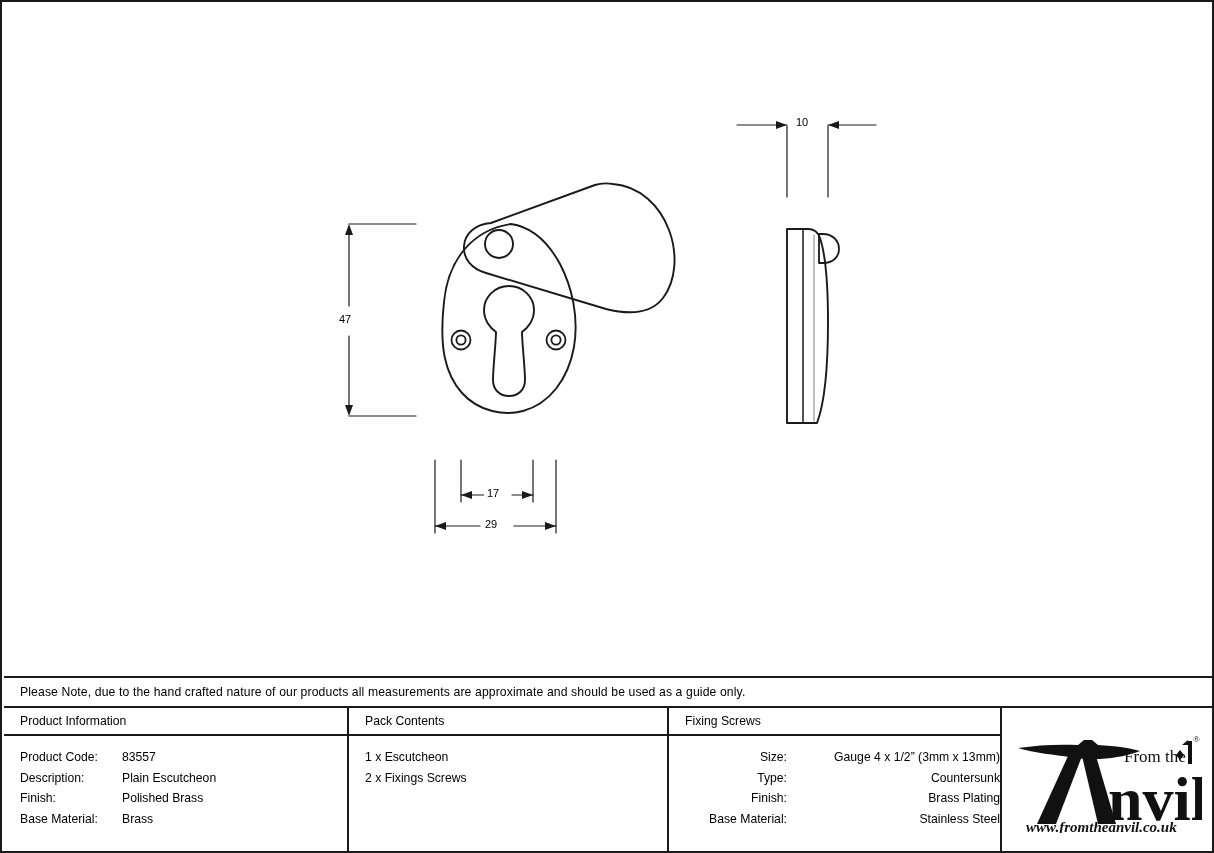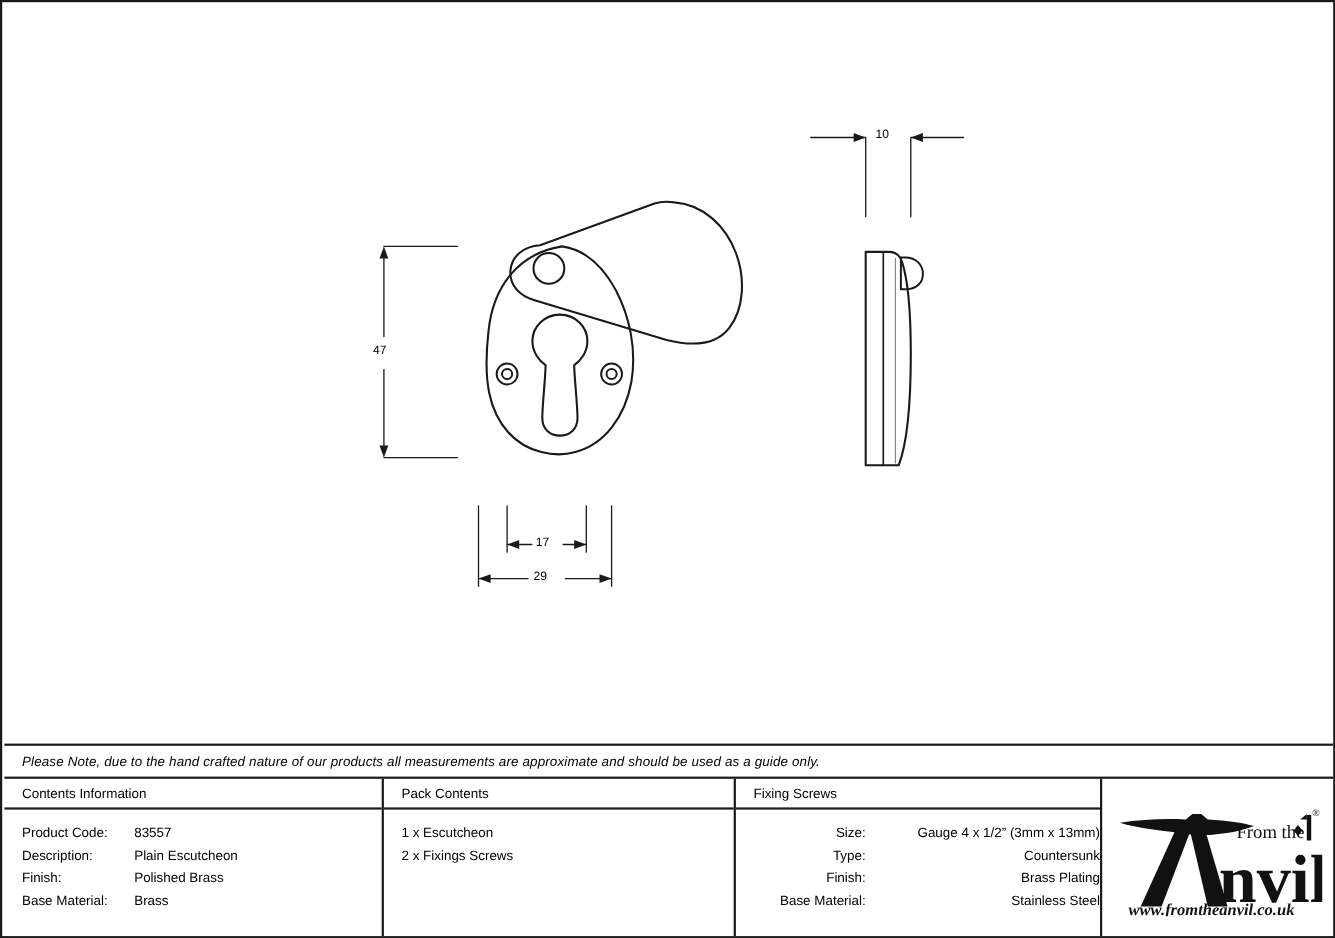--- a/index.html
+++ b/index.html
@@ -31,21 +31,20 @@
   .note-row {
     position: absolute;
     left: 2px;
     top: 674px;
     width: 1208px;
     height: 30px;
     border-top: 2px solid #1a1a1a;
     box-sizing: border-box;
     display: flex;
     align-items: center;
-    font-style: italic;
   }
   .note-text {
     padding-left: 16px;
     font-size: 12.2px;
     letter-spacing: 0.01em;
     white-space: nowrap;
   }
   .table-wrap {
     position: absolute;
     left: 2px;
@@ -215,21 +214,21 @@
   <div class="dim-label" style="left:480px; top:517px;">29</div>
   <div class="dim-label" style="left:791px; top:115px;">10</div>
 
   <div class="note-row">
     <span class="note-text">Please Note, due to the hand crafted nature of our products all measurements are approximate and should be used as a guide only.</span>
   </div>
 
   <div class="table-wrap">
 
     <div class="col col-info">
-      <div class="col-head">Contents Information</div>
+      <div class="col-head">Product Information</div>
       <div class="col-body">
         <div class="kv">
           <span class="k">Product Code:</span>
           <span class="v">83557</span>
         </div>
         <div class="kv">
           <span class="k">Description:</span>
           <span class="v">Plain Escutcheon</span>
         </div>
         <div class="kv">

